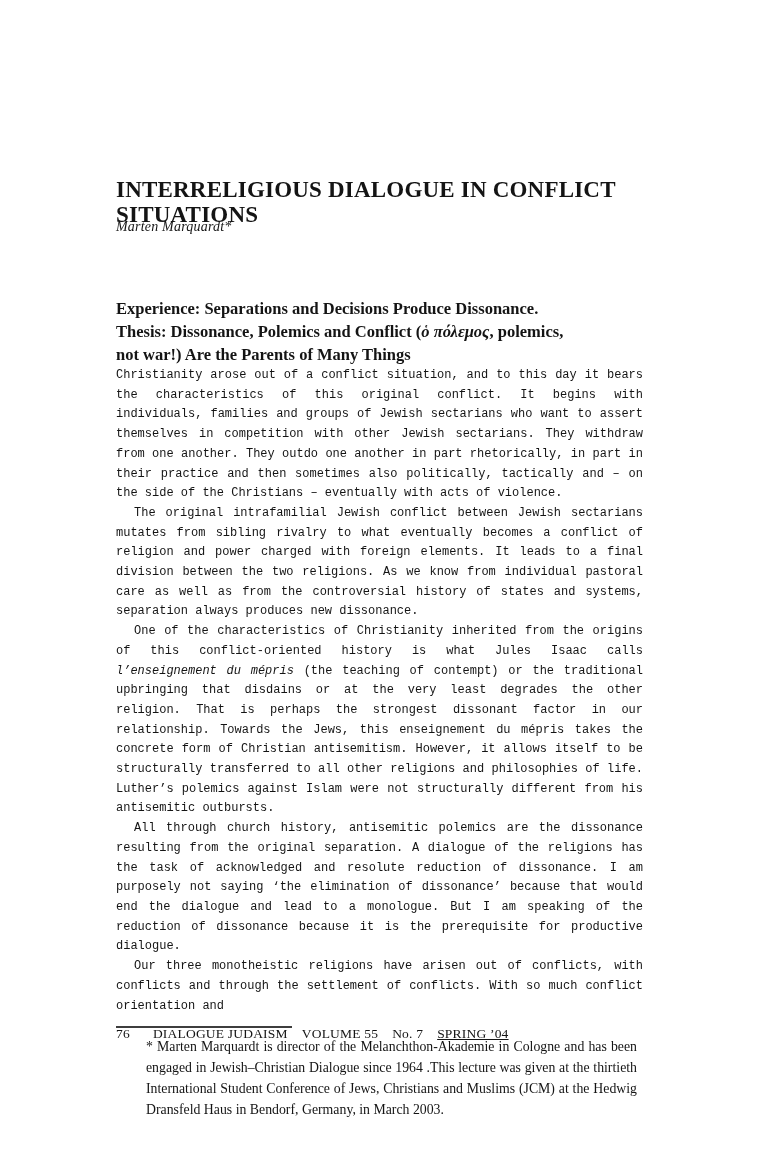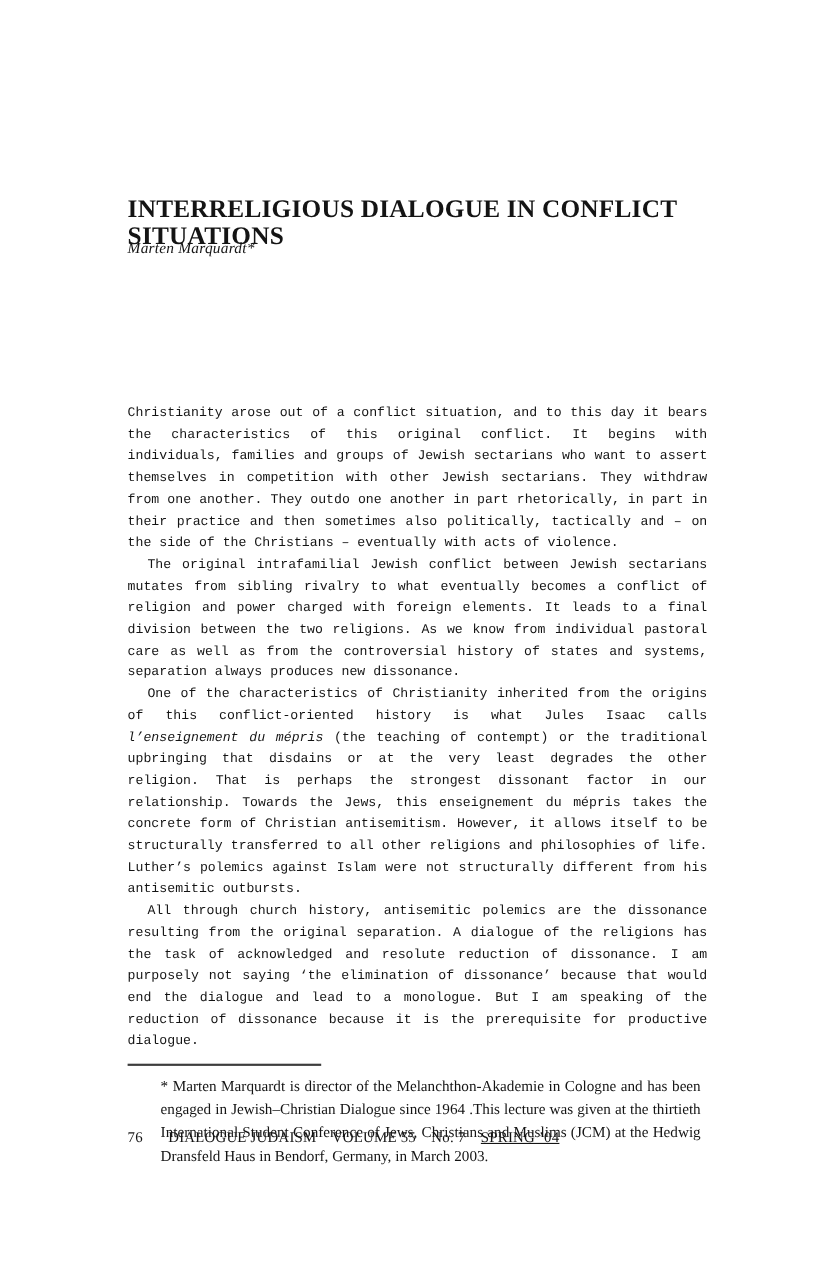--- a/index.html
+++ b/index.html
@@ -95,26 +95,32 @@
 </style>
 </head>
 <body>
 
 <div class="page">
 
   <h1 class="article-title">INTERRELIGIOUS DIALOGUE IN CONFLICT SITUATIONS</h1>
 
   <div class="article-author">Marten Marquardt*</div>
 
+  <h2 class="section-heading">
+    <span class="hline" style="display:block;">Experience: Separations and Decisions Produce Dissonance.</span>
+    <span class="hline" style="display:block;"><span>Thesis: Dissonance, Polemics and Conflict (</span><span class="greek">ὁ πόλεμος</span><span>, polemics,</span></span>
+    <span class="hline" style="display:block;">not war!) Are the Parents of Many Things</span>
+  </h2>
 
   <div class="main-text">
     <p>Christianity arose out of a conflict situation, and to this day it bears the characteristics of this original conflict. It begins with individuals, families and groups of Jewish sectarians who want to assert themselves in competition with other Jewish sectarians. They withdraw from one another. They outdo one another in part rhetorically, in part in their practice and then sometimes also politically, tactically and – on the side of the Christians – eventually with acts of violence.</p>
     <p class="indent">The original intrafamilial Jewish conflict between Jewish sectarians mutates from sibling rivalry to what eventually becomes a conflict of religion and power charged with foreign elements. It leads to a final division between the two religions. As we know from individual pastoral care as well as from the controversial history of states and systems, separation always produces new dissonance.</p>
     <p class="indent"><span>One of the characteristics of Christianity inherited from the origins of this conflict-oriented history is what Jules Isaac calls </span><span class="fr-italic">l’enseignement du mépris</span><span> (the teaching of contempt) or the traditional upbringing that disdains or at the very least degrades the other religion. That is perhaps the strongest dissonant factor in our relationship. Towards the Jews, this enseignement du mépris takes the concrete form of Christian antisemitism. However, it allows itself to be structurally transferred to all other religions and philosophies of life. Luther’s polemics against Islam were not structurally different from his antisemitic outbursts.</span></p>
     <p class="indent">All through church history, antisemitic polemics are the dissonance resulting from the original separation. A dialogue of the religions has the task of acknowledged and resolute reduction of dissonance. I am purposely not saying ‘the elimination of dissonance’ because that would end the dialogue and lead to a monologue. But I am speaking of the reduction of dissonance because it is the prerequisite for productive dialogue.</p>
+    <p class="indent">Our three monotheistic religions have arisen out of conflicts, with conflicts and through the settlement of conflicts. With so much conflict orientation and</p>
 
     <div class="footnote-rule"></div>
 
     <div class="footnote">* Marten Marquardt is director of the Melanchthon-Akademie in Cologne and has been engaged in Jewish–Christian Dialogue since 1964 .This lecture was given at the thirtieth International Student Conference of Jews, Christians and Muslims (JCM) at the Hedwig Dransfeld Haus in Bendorf, Germany, in March 2003.</div>
   </div>
 
   <div class="page-footer">
     <span class="pageno">76</span>
     <span class="seg">DIALOGUE JUDAISM</span>
     <span class="seg">VOLUME 55</span>

